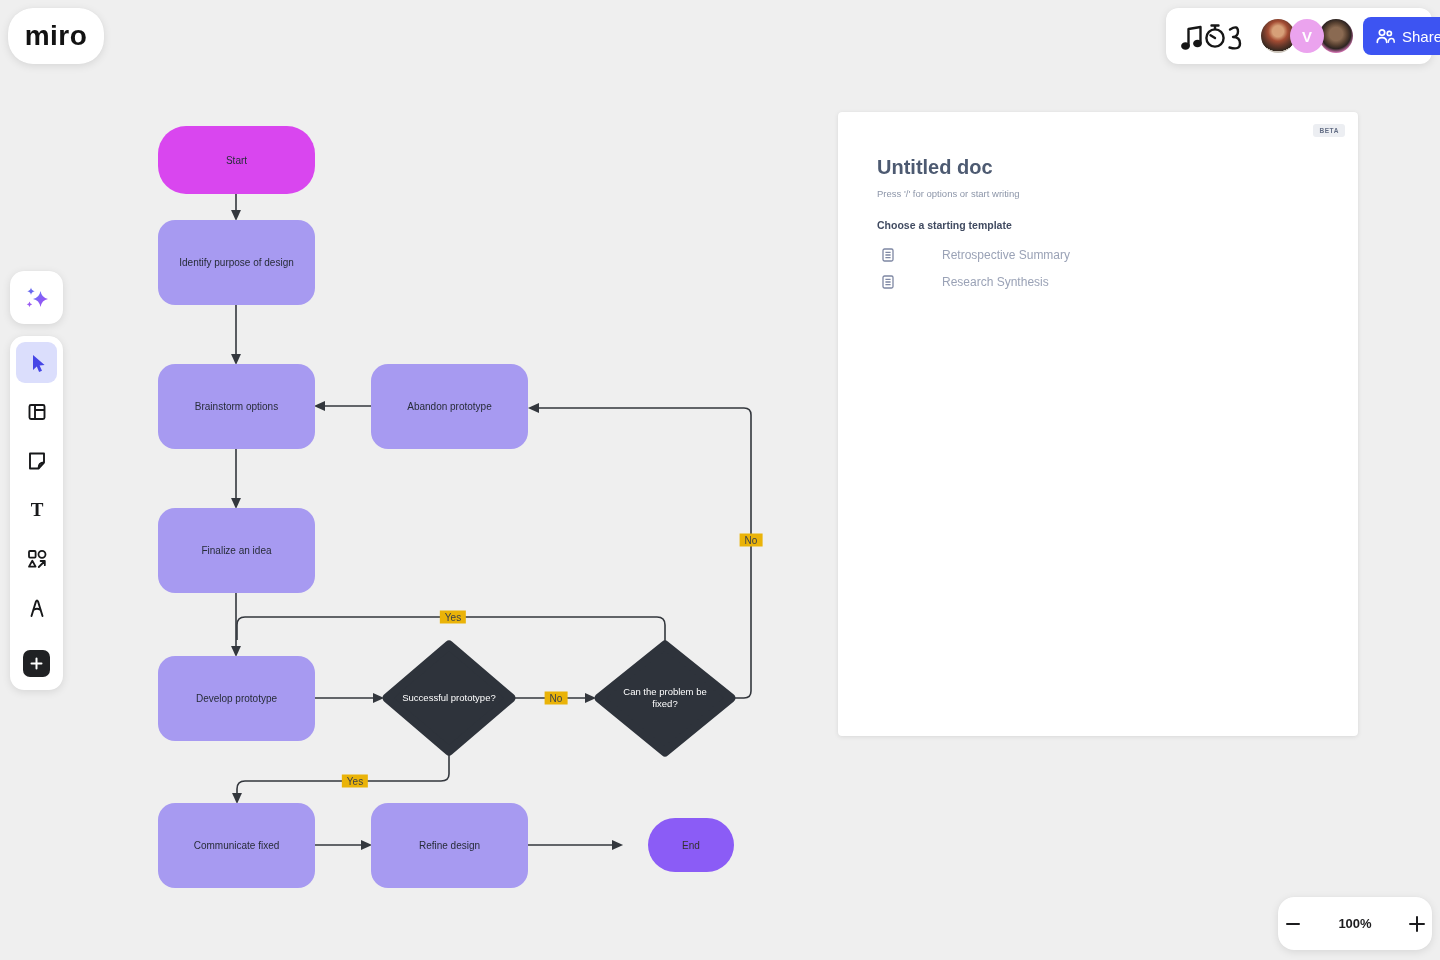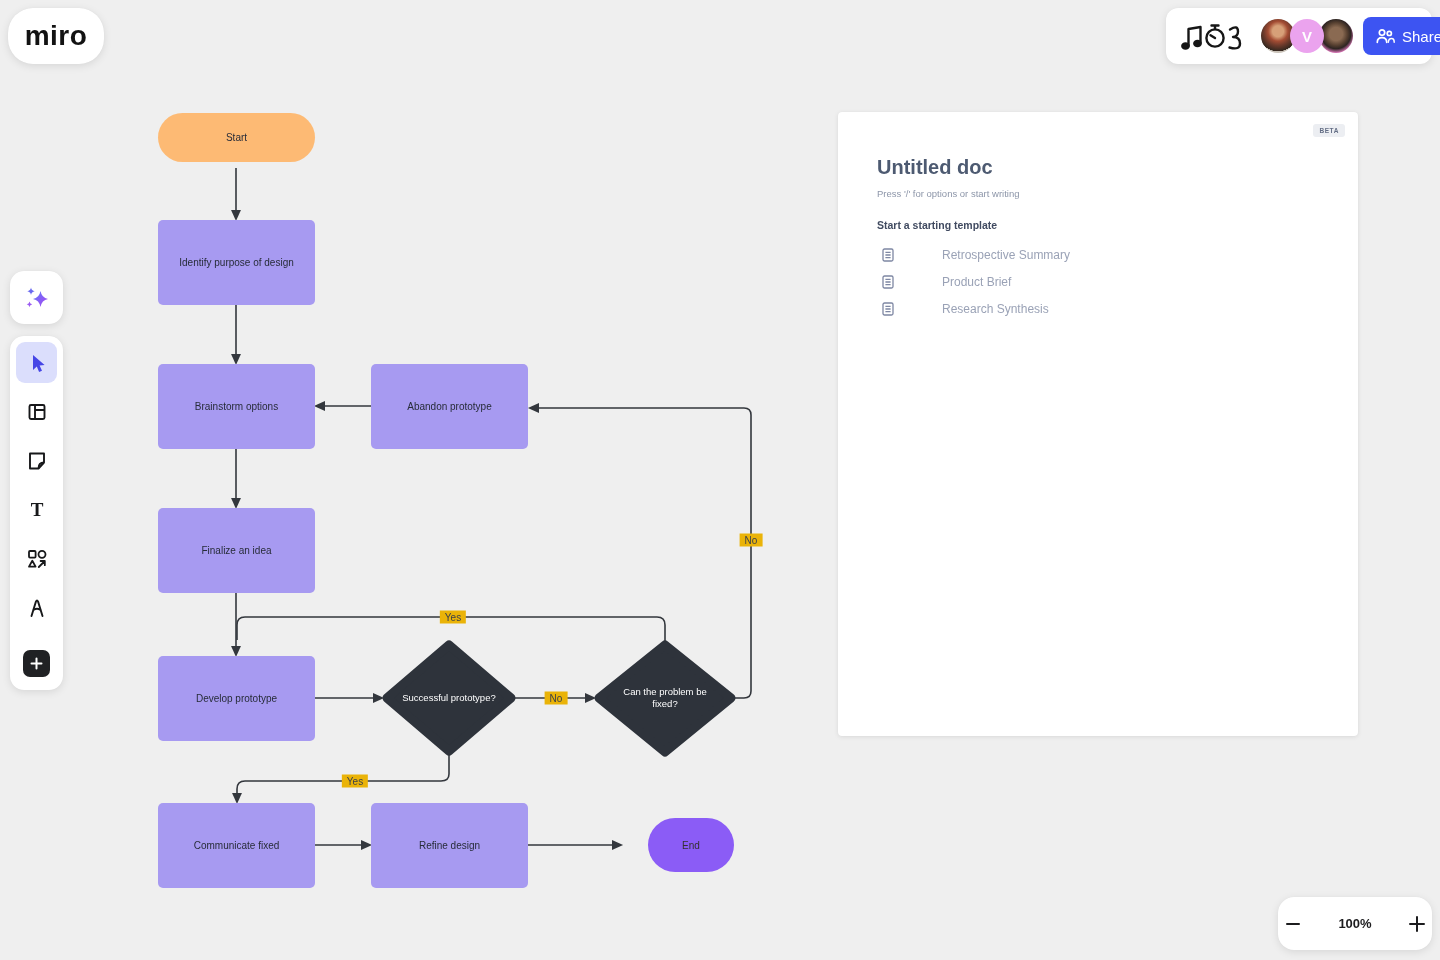--- a/index.html
+++ b/index.html
@@ -30,22 +30,22 @@
   .ai-card { left:10px; top:271px; width:53px; height:53px; border-radius:14px; display:flex; align-items:center; justify-content:center; }
   .tool-card { left:10px; top:336px; width:53px; height:354px; border-radius:14px; display:flex; flex-direction:column; align-items:center; padding-top:6px; }
   .tool-item { width:41px; height:41px; border-radius:9px; display:flex; align-items:center; justify-content:center; margin-bottom:8px; cursor:pointer; }
   .tool-item.active { background:#dbdefc; }
   .add-btn { width:27px; height:27px; background:#202124; border-radius:7px; display:flex; align-items:center; justify-content:center; margin-top:14px; cursor:pointer; }
 
   
   .fc-layer { position:absolute; left:0; top:0; width:1440px; height:960px; }
   .node { position:absolute; display:flex; align-items:center; justify-content:center; text-align:center;
           font-size:10px; color:#272c39; cursor:pointer; }
-  .node-process { width:157px; height:85px; background:#a79af1; border-radius:5px; padding:0 18px; }
-  .node-start { left:158px; top:113px; width:157px; height:49px; background:#fdba74; border-radius:28px; }
+  .node-process { width:157px; height:85px; background:#a79af1; border-radius:17px; padding:0 18px; }
+  .node-start { left:158px; top:126px; width:157px; height:68px; background:#d946ef; border-radius:28px; }
   .node-end { left:648px; top:818px; width:86px; height:54px; background:#8b5cf6; border-radius:27px; color:#35302f; }
   .node-decision-label { position:absolute; color:#ffffff; font-size:9.5px; line-height:1.3;
                          display:flex; align-items:center; justify-content:center; text-align:center; cursor:pointer; }
   .edge-label { position:absolute; transform:translate(-50%,-50%); background:#eab308; padding:1px 5px;
                 font-size:10px; color:#3c4148; cursor:pointer; }
 
   
   .doc-panel { left:838px; top:112px; width:520px; height:624px; border-radius:4px;
                box-shadow:0 1px 5px rgba(0,0,0,0.09), 0 0 1px rgba(0,0,0,0.05); padding:36px 40px 0 39px; cursor:text; }
   .beta-badge { position:absolute; top:12px; right:13px; background:#eceef2; color:#646e85;
@@ -208,47 +208,38 @@
     <svg width="13" height="13" viewBox="0 0 13 13">
       <path d="M6.5 1.5 V11.5 M1.5 6.5 H11.5" stroke="#ffffff" stroke-width="2" stroke-linecap="round"></path>
     </svg>
   </div>
 </div>
 
 <div class="card doc-panel">
   <span class="beta-badge">BETA</span>
   <div class="doc-title">Untitled doc</div>
   <div class="doc-hint">Press '/' for options or start writing</div>
-  <div class="doc-templates-heading">Start a starting template</div>
+  <div class="doc-templates-heading">Choose a starting template</div>
   <div class="tpl-list">
     <div class="tpl-row">
       <svg width="12" height="14" viewBox="0 0 12 14">
         <g stroke="#7e87a3" stroke-width="1.3" fill="none" stroke-linejoin="round">
           <rect x="1" y="1" width="10" height="12" rx="1.5"></rect>
             <path d="M3.4 4.4 H8.6 M3.4 7 H8.6 M3.4 9.6 H8.6"></path>
         </g>
       </svg>
       <span class="tpl-label">Retrospective Summary</span>
     </div>
     <div class="tpl-row">
       <svg width="12" height="14" viewBox="0 0 12 14">
         <g stroke="#7e87a3" stroke-width="1.3" fill="none" stroke-linejoin="round">
           <rect x="1" y="1" width="10" height="12" rx="1.5"></rect>
             <path d="M3.4 4.4 H8.6 M3.4 7 H8.6 M3.4 9.6 H8.6"></path>
         </g>
       </svg>
-      <span class="tpl-label">Product Brief</span>
-    </div>
-    <div class="tpl-row">
-      <svg width="12" height="14" viewBox="0 0 12 14">
-        <g stroke="#7e87a3" stroke-width="1.3" fill="none" stroke-linejoin="round">
-          <rect x="1" y="1" width="10" height="12" rx="1.5"></rect>
-            <path d="M3.4 4.4 H8.6 M3.4 7 H8.6 M3.4 9.6 H8.6"></path>
-        </g>
-      </svg>
       <span class="tpl-label">Research Synthesis</span>
     </div>
   </div>
 </div>
 
 <div class="card zoom-card">
   <button class="zoom-btn">
     <svg width="16" height="16" viewBox="0 0 16 16">
       <path d="M2 8 H14" stroke="#1c1c1e" stroke-width="2" stroke-linecap="round"></path>
     </svg>

